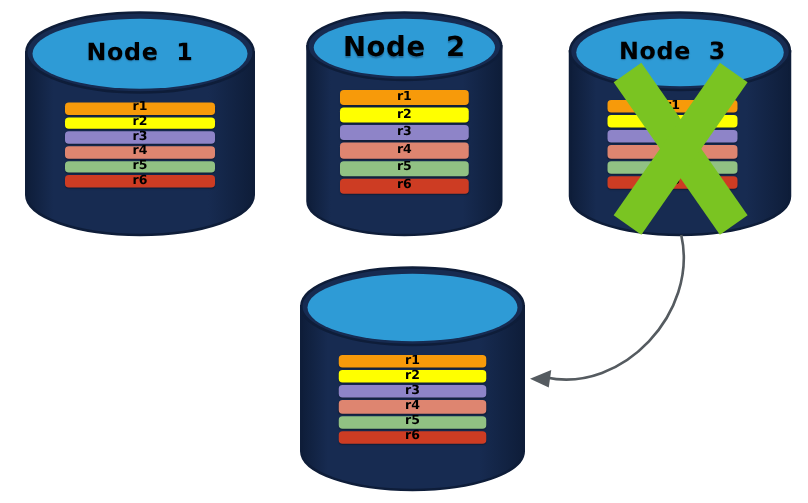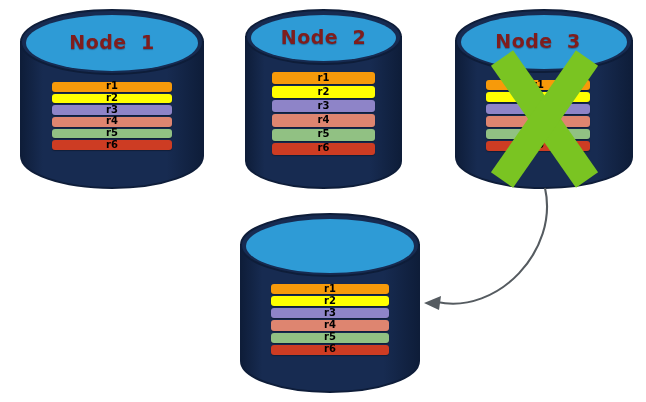--- a/index.html
+++ b/index.html
@@ -27,21 +27,21 @@
     position: absolute;
     left: 0;
     top: 0;
     overflow: visible;
   }
   .node-title {
     position: absolute;
     left: 0;
     width: 100%;
     text-align: center;
-    color: #7f1d1d;
+    color: #000000;
     font-weight: bold;
     letter-spacing: 0.5px;
     white-space: pre;
     text-shadow: 0 1px 1px rgba(10,25,55,0.35);
     pointer-events: none;
   }
   .rows {
     position: absolute;
     left: 0;
     width: 100%;
@@ -123,21 +123,21 @@
             <stop offset="0" stop-color="#0E1D39"></stop>
             <stop offset="0.12" stop-color="#172B51"></stop>
             <stop offset="0.8" stop-color="#172B51"></stop>
             <stop offset="1" stop-color="#0E1D39"></stop>
           </linearGradient>
         </defs>
         <path d="M 1,29 L 1,153 A 77.5,27 0 0 0 156,153 L 156,29 Z" fill="url(#bodygrad1)" stroke="#0E1D39" stroke-width="2"></path>
         <ellipse cx="78.5" cy="29" rx="77.5" ry="27" fill="#172B51" stroke="#0E1D39" stroke-width="2"></ellipse>
         <ellipse cx="78.5" cy="30" rx="72.5" ry="23" fill="#2E9BD6" stroke="none"></ellipse>
       </svg>
-      <div class="node-title" style="top: 18px; font-size: 19px;">Node  2</div>
+      <div class="node-title" style="top: 18px; font-size: 22px;">Node  2</div>
       <div class="rows" style="top: 64px; gap: 2px; padding-left: 27px; padding-right: 27px; box-sizing: border-box;">
         <div class="row-bar" style="height: 12.1667px; background: rgb(247, 154, 10);">
           <span class="row-label" style="font-size: 10px;">r1</span>
         </div>
         <div class="row-bar" style="height: 12.1667px; background: rgb(255, 255, 0);">
           <span class="row-label" style="font-size: 10px;">r2</span>
         </div>
         <div class="row-bar" style="height: 12.1667px; background: rgb(142, 132, 200);">
           <span class="row-label" style="font-size: 10px;">r3</span>
         </div>

